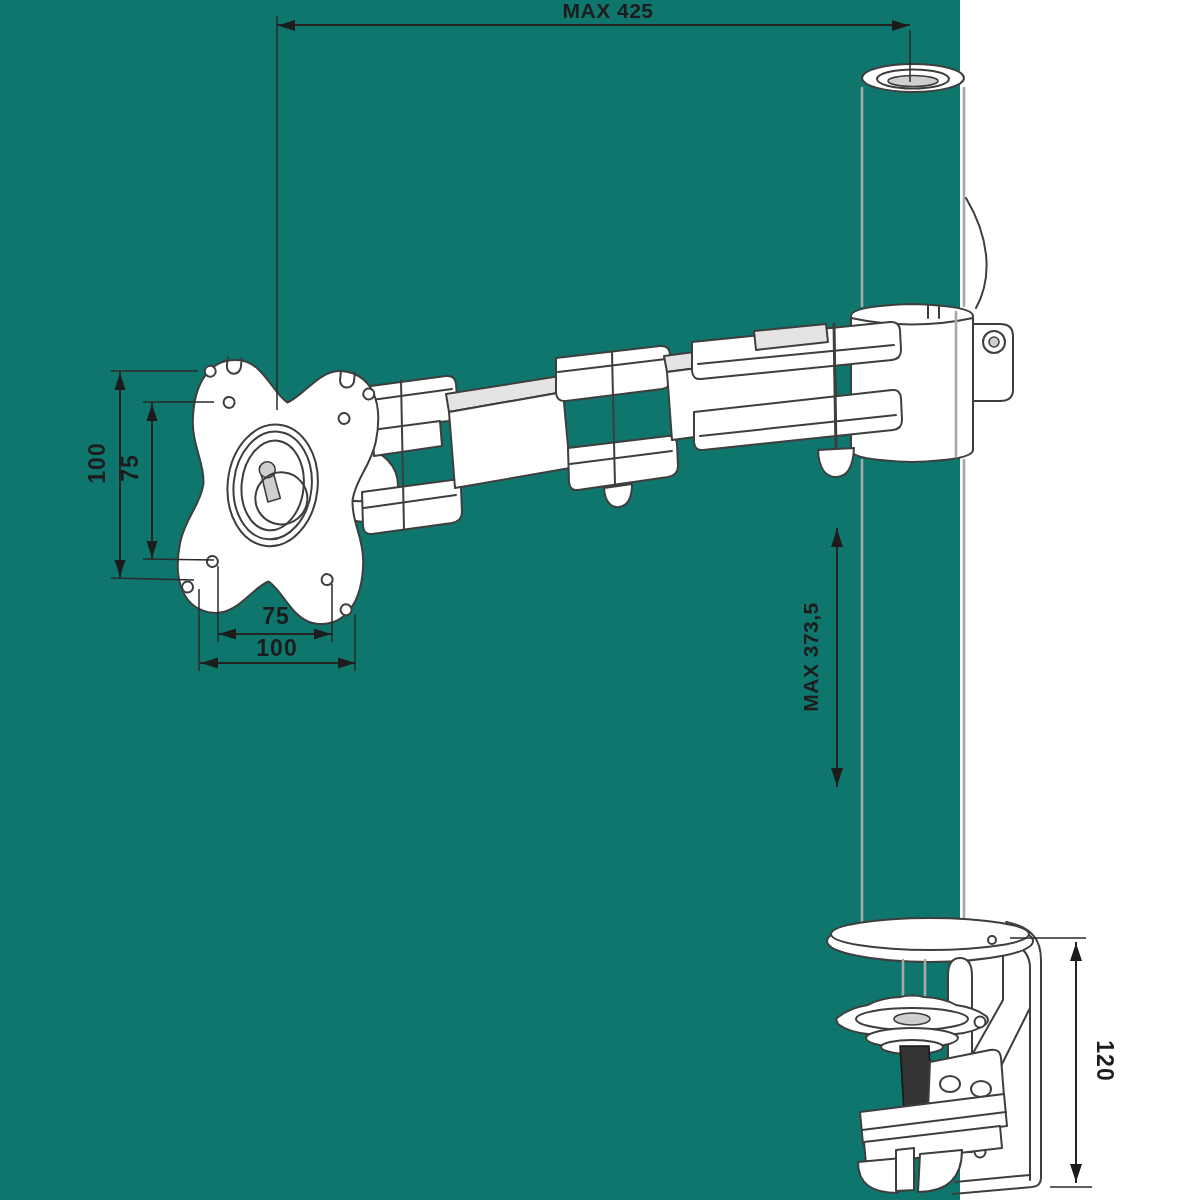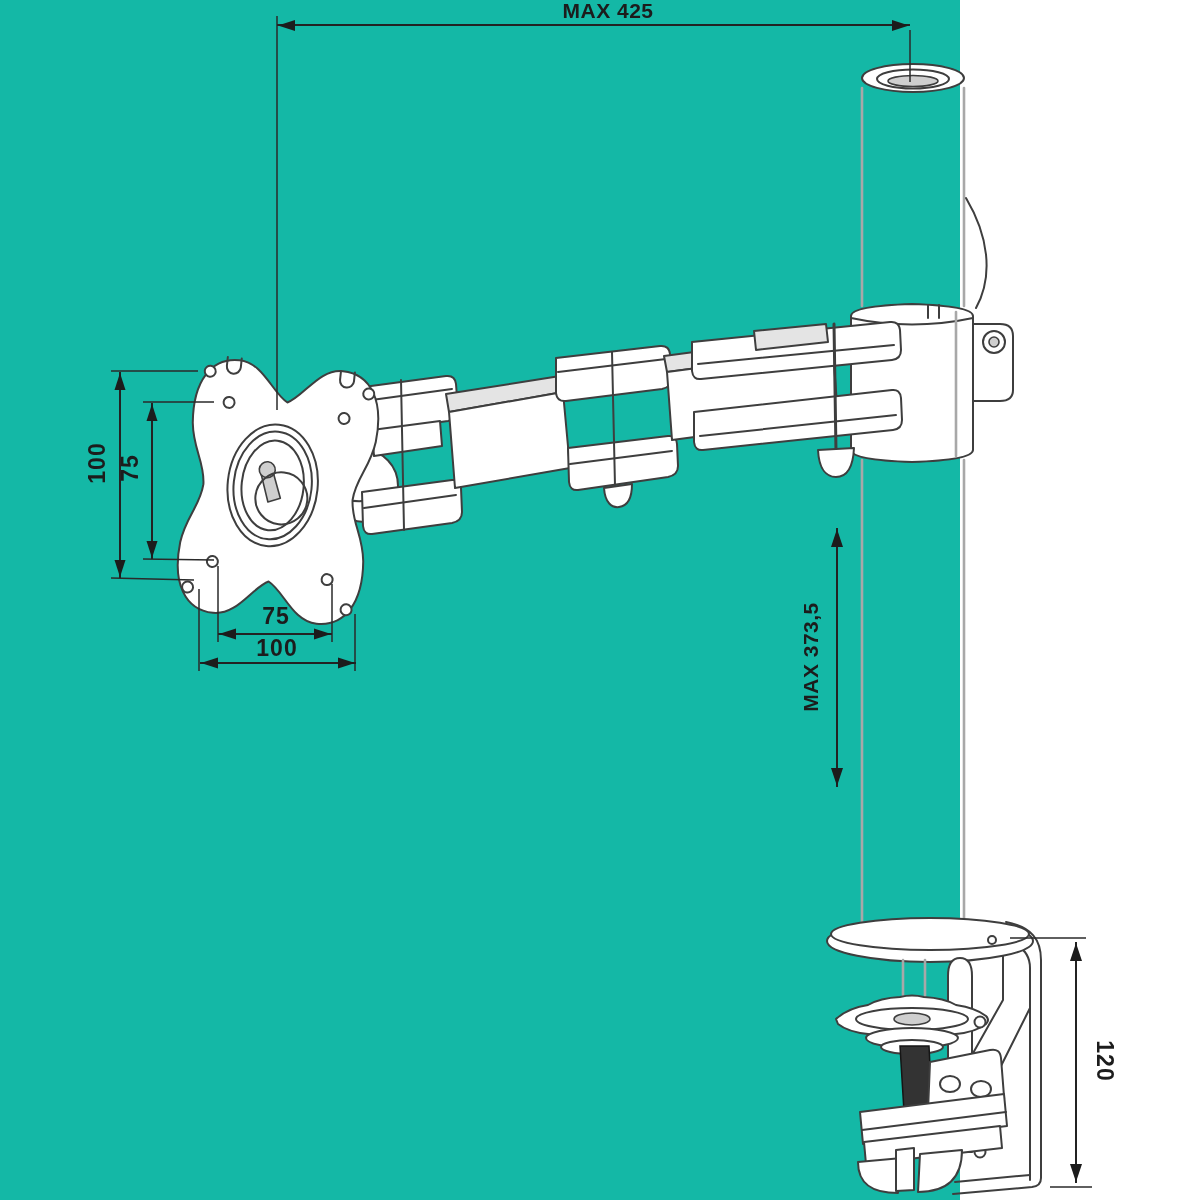--- a/index.html
+++ b/index.html
@@ -1,17 +1,17 @@
 <!DOCTYPE html>
 <html><head>
 <meta charset="utf-8">
 <style>
   html,body{margin:0;padding:0;background:#ffffff;}
   body{width:1200px;height:1200px;overflow:hidden;font-family:"Liberation Sans",sans-serif;}
-  #stage{width:960px;height:1200px;position:relative;background:#14b8a6;text-align:right;}
+  #stage{width:960px;height:1200px;position:relative;background:#0f766e;text-align:right;}
   svg{display:block;}
   .s  {stroke:#3e3e3e;stroke-width:2;fill:none;stroke-linecap:round;stroke-linejoin:round;}
   .sw {stroke:#3e3e3e;stroke-width:2;fill:#ffffff;stroke-linejoin:round;stroke-linecap:round;}
   .sg {stroke:#3e3e3e;stroke-width:2;fill:#e4e4e4;stroke-linejoin:round;}
   .sc {stroke:#3e3e3e;stroke-width:1.6;fill:#cfcfcf;stroke-linejoin:round;}
   .lt {stroke:#a8a8a8;stroke-width:2.6;fill:none;stroke-linecap:round;}
   .dim{stroke:#232323;stroke-width:2;fill:none;}
   .ext{stroke:#2a2a2a;stroke-width:1.5;fill:none;}
   .arr{fill:#1c1c1c;stroke:none;}
   .rod{fill:#333333;stroke:#151515;stroke-width:1.5;}

